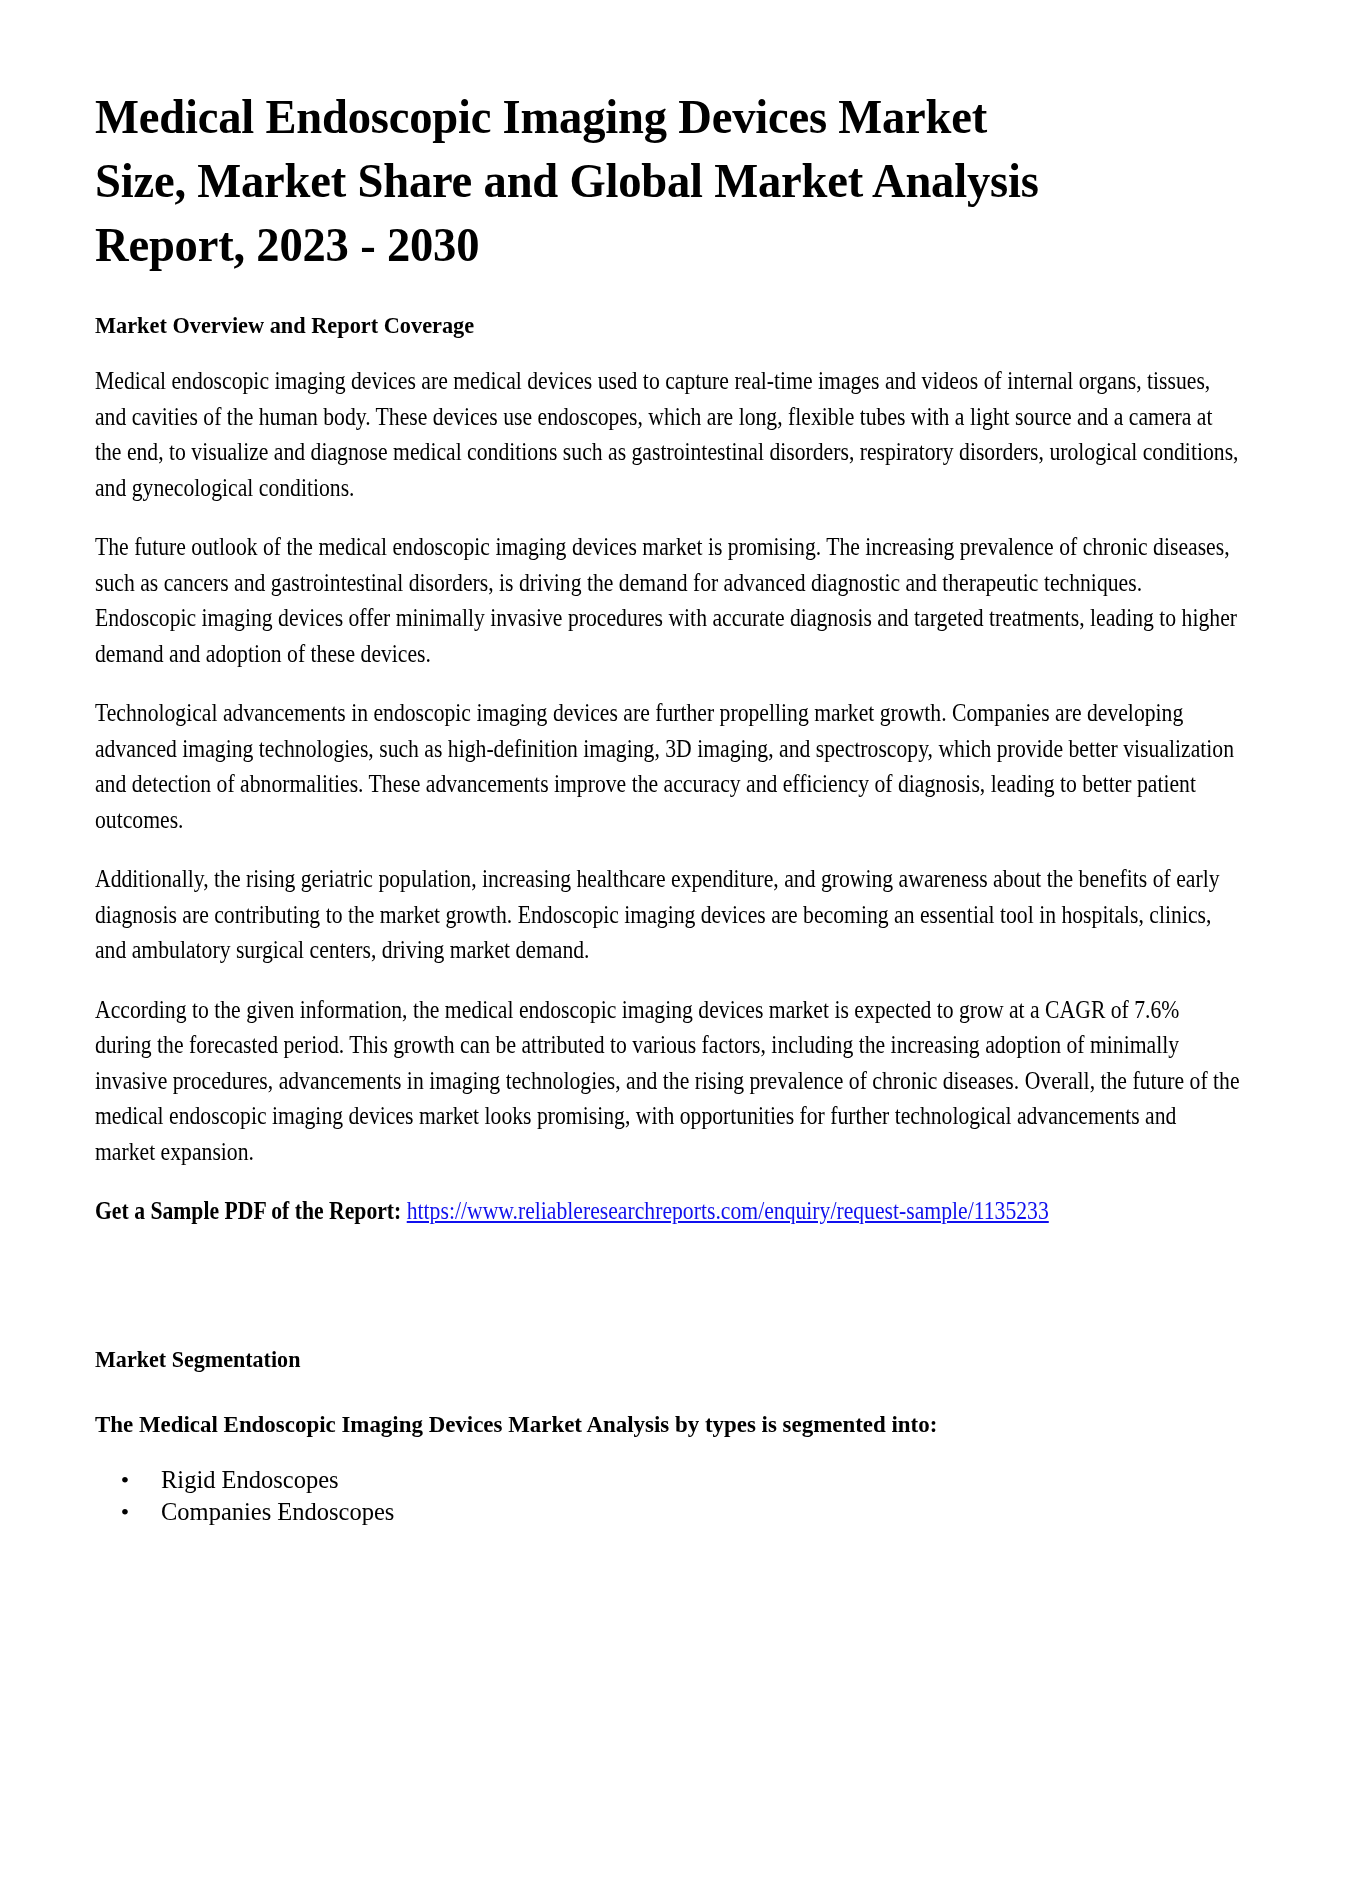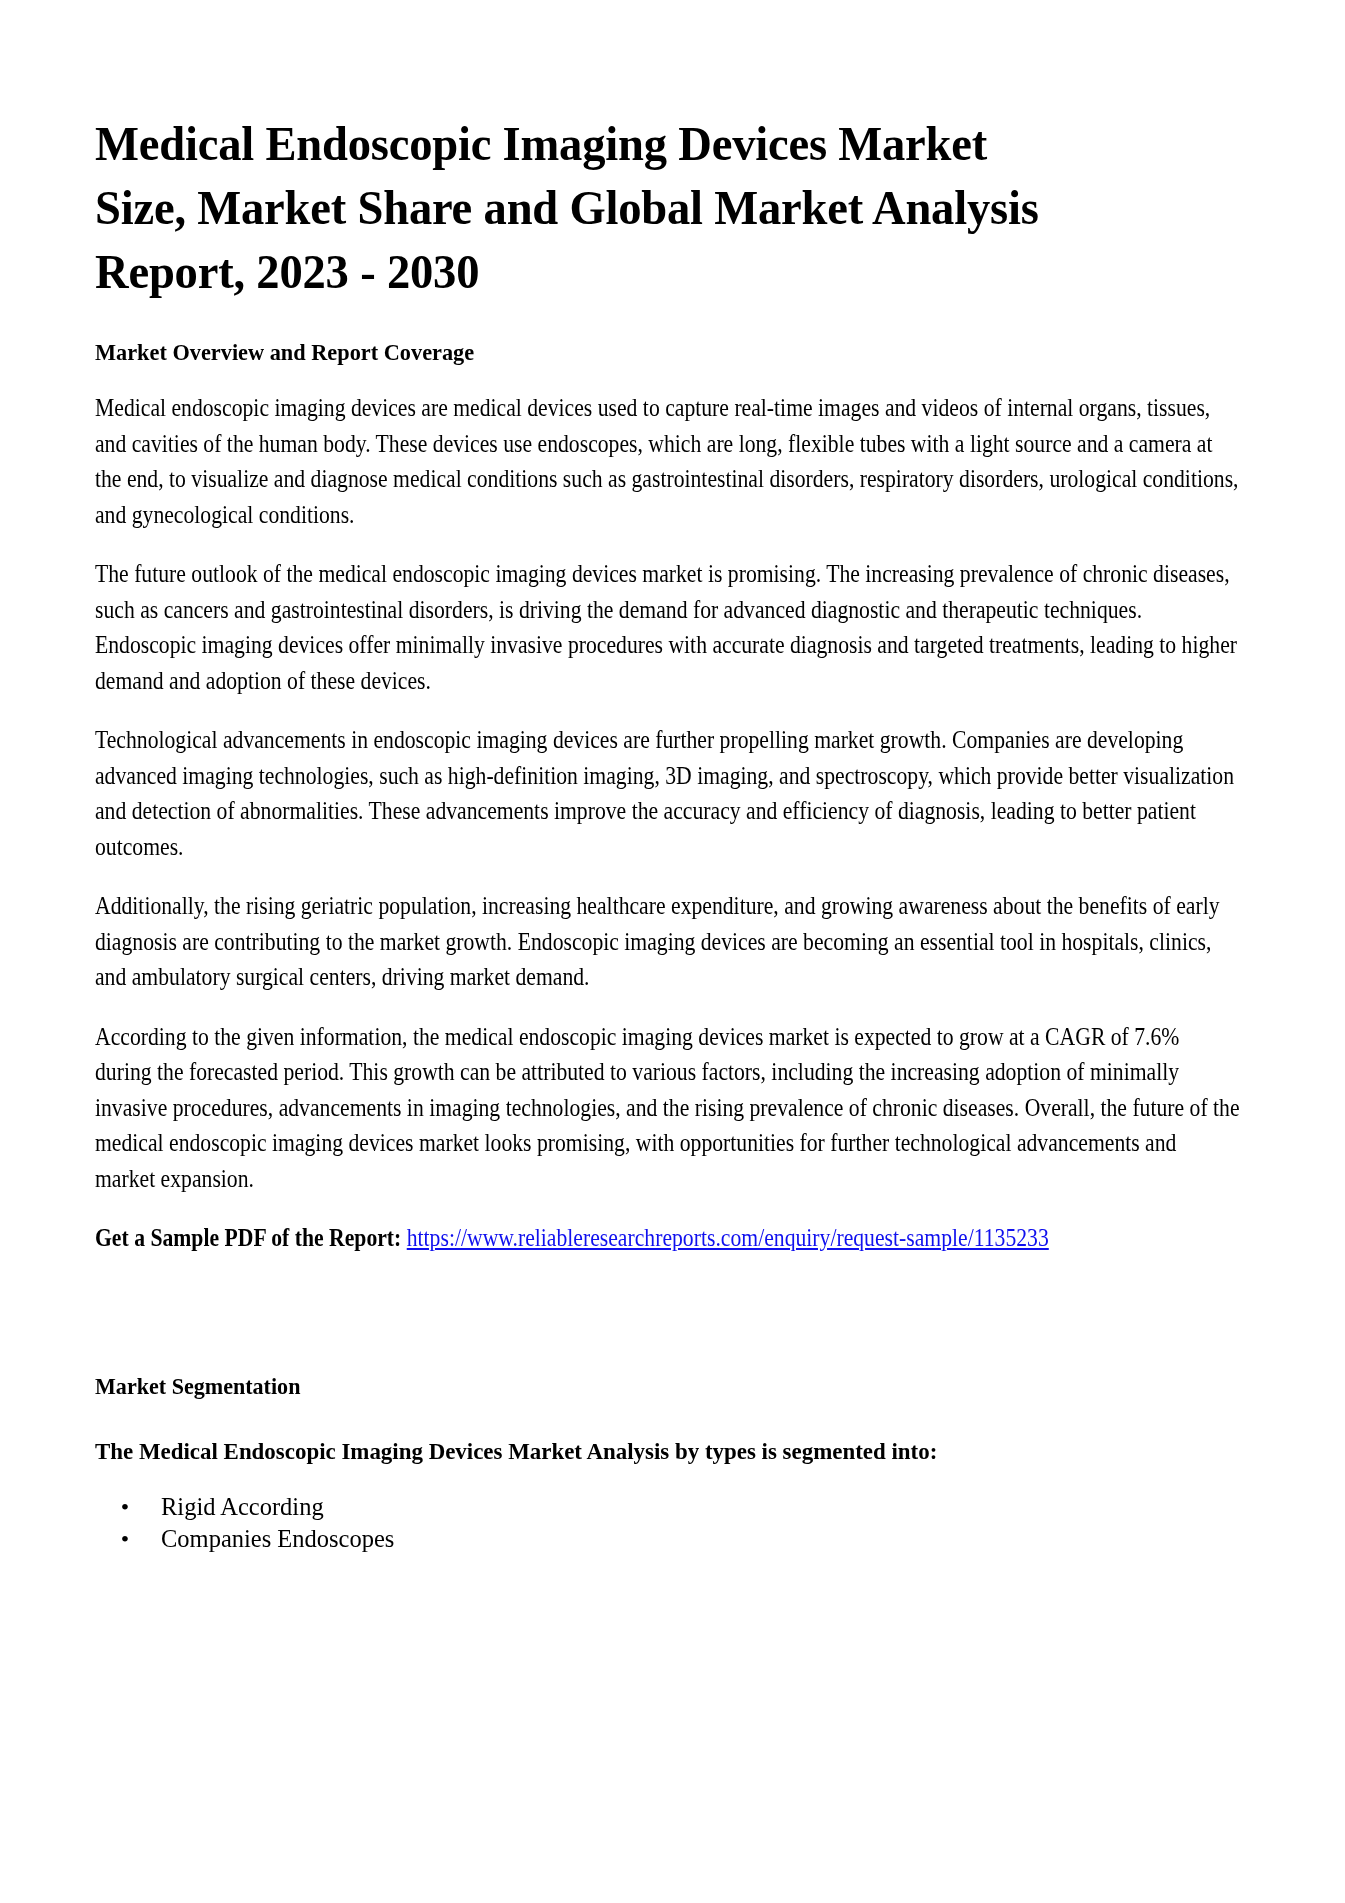--- a/index.html
+++ b/index.html
@@ -13,21 +13,21 @@
     font-family: "Liberation Serif", "DejaVu Serif", serif;
     color: #000000;
     -webkit-font-smoothing: antialiased;
   }
   .page {
     position: relative;
     width: 1345px;
     height: 1541px;
     background: #ffffff;
     box-sizing: border-box;
-    padding: 112px 105px 0 95px;
+    padding: 85px 105px 0 95px;
   }
   .doc-title {
     font-family: "Liberation Serif", "DejaVu Serif", serif;
     font-weight: bold;
     font-size: 49px;
     line-height: 64px;
     letter-spacing: -0.2px;
     margin: 0 0 34px 0;
     transform: scaleX(0.95);
     transform-origin: left top;
@@ -133,17 +133,17 @@
 
   <p class="link-par"><span class="link-label">Get a Sample PDF of the Report:</span> <a class="report-link" href="#">https://www.reliableresearchreports.com/enquiry/request-sample/1135233</a></p>
 
   <div class="spacer-block"></div>
 
   <h2 class="seg-heading">Market Segmentation</h2>
 
   <h3 class="seg-subheading">The Medical Endoscopic Imaging Devices Market Analysis by types is segmented into:</h3>
 
   <ul class="type-list">
-    <li><span class="bullet-dot">•</span><span>Rigid According</span></li>
+    <li><span class="bullet-dot">•</span><span>Rigid Endoscopes</span></li>
     <li><span class="bullet-dot">•</span><span>Companies Endoscopes</span></li>
   </ul>
 
 </div>
 
 </body></html>

